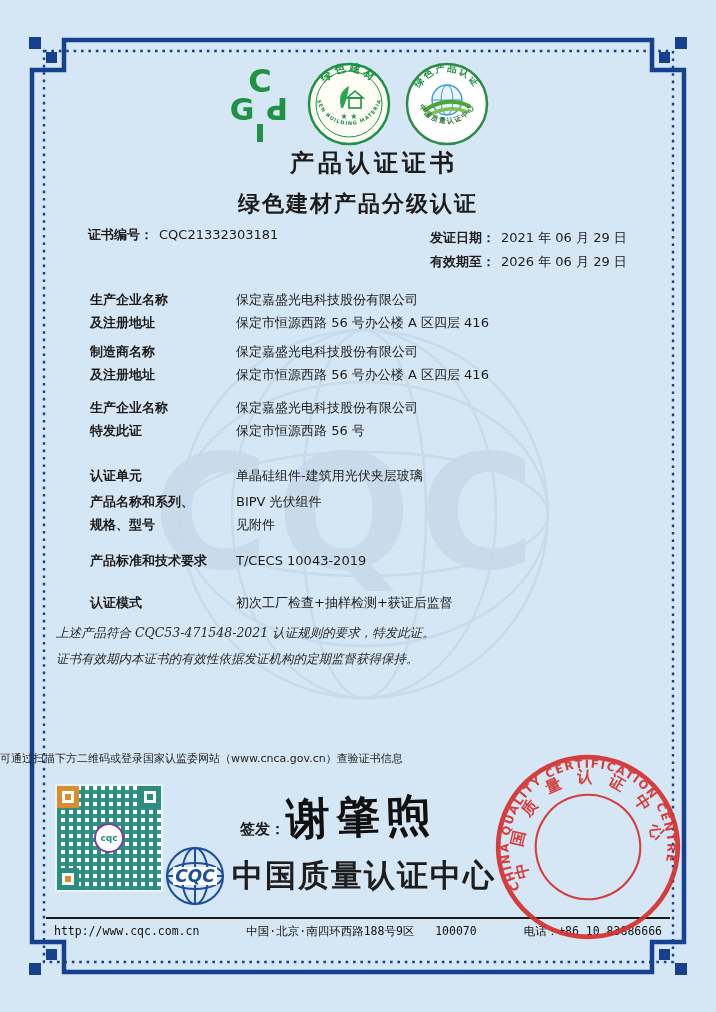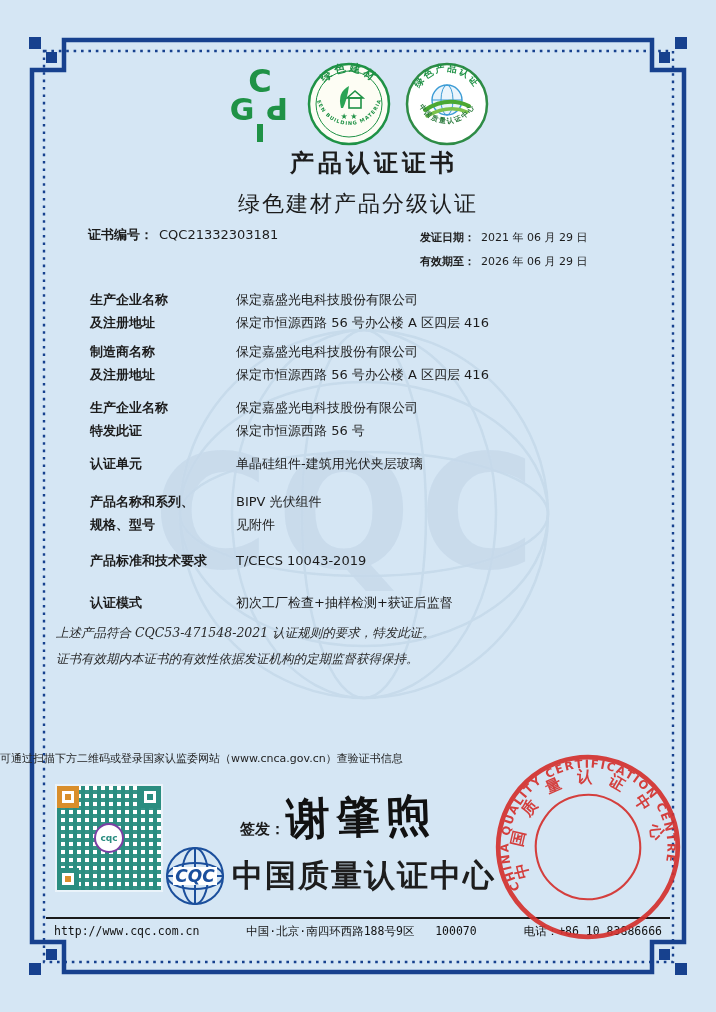--- a/index.html
+++ b/index.html
@@ -13,25 +13,25 @@
 
   
   .frame { left:0; top:0; z-index:1; pointer-events:none; }
 
   
   .watermark { left:48px; top:318px; z-index:0; opacity:.8; }
 
   
   .logos { left:0; top:62px; width:100%; display:flex; justify-content:center; align-items:center; gap:14px; z-index:2; }
   .page-title { left:16px; top:147px; width:100%; text-align:center; font-size:24px; font-weight:bold; letter-spacing:4px; z-index:2; }
-  .page-subtitle { left:0; top:189px; width:100%; text-align:center; font-size:22px; letter-spacing:2px; z-index:2; }
+  .page-subtitle { left:0; top:189px; width:100%; text-align:center; font-size:22px; letter-spacing:2px; z-index:2;font-weight:bold; }
 
   
   .meta-left { left:88px; top:226px; font-size:13px; z-index:2; }
-  .meta-right { left:420px; top:226px; font-size:11px; line-height:24px; z-index:2; }
+  .meta-right { left:430px; top:226px; font-size:13px; line-height:24px; z-index:2; }
   .mlabel { font-family:"DejaVu Serif", serif; font-weight:bold; margin-right:6px; }
 
   
   .frow { left:90px; right:44px; display:flex; font-size:13px; line-height:23px; z-index:2; }
   .flabel { width:146px; font-weight:bold; flex:none; }
   .fvalue { flex:1; }
 
   
   .notes { left:56px; top:620px; font-family:"DejaVu Serif", serif; font-style:italic; font-size:12.5px; line-height:26px; color:#2a2a2a; z-index:2; }
 
@@ -187,21 +187,21 @@
   <div class="abs frow" style="top:396px">
     <div class="flabel">
         <div>生产企业名称</div>
         <div>特发此证</div>
       </div>
     <div class="fvalue">
         <div>保定嘉盛光电科技股份有限公司</div>
         <div>保定市恒源西路 56 号</div>
       </div>
   </div>
-  <div class="abs frow" style="top:452px">
+  <div class="abs frow" style="top:464px">
     <div class="flabel">认证单元</div>
     <div class="fvalue">单晶硅组件-建筑用光伏夹层玻璃</div>
   </div>
   <div class="abs frow" style="top:490px">
     <div class="flabel">
         <div>产品名称和系列、</div>
         <div>规格、型号</div>
       </div>
     <div class="fvalue">
         <div>BIPV 光伏组件</div>

